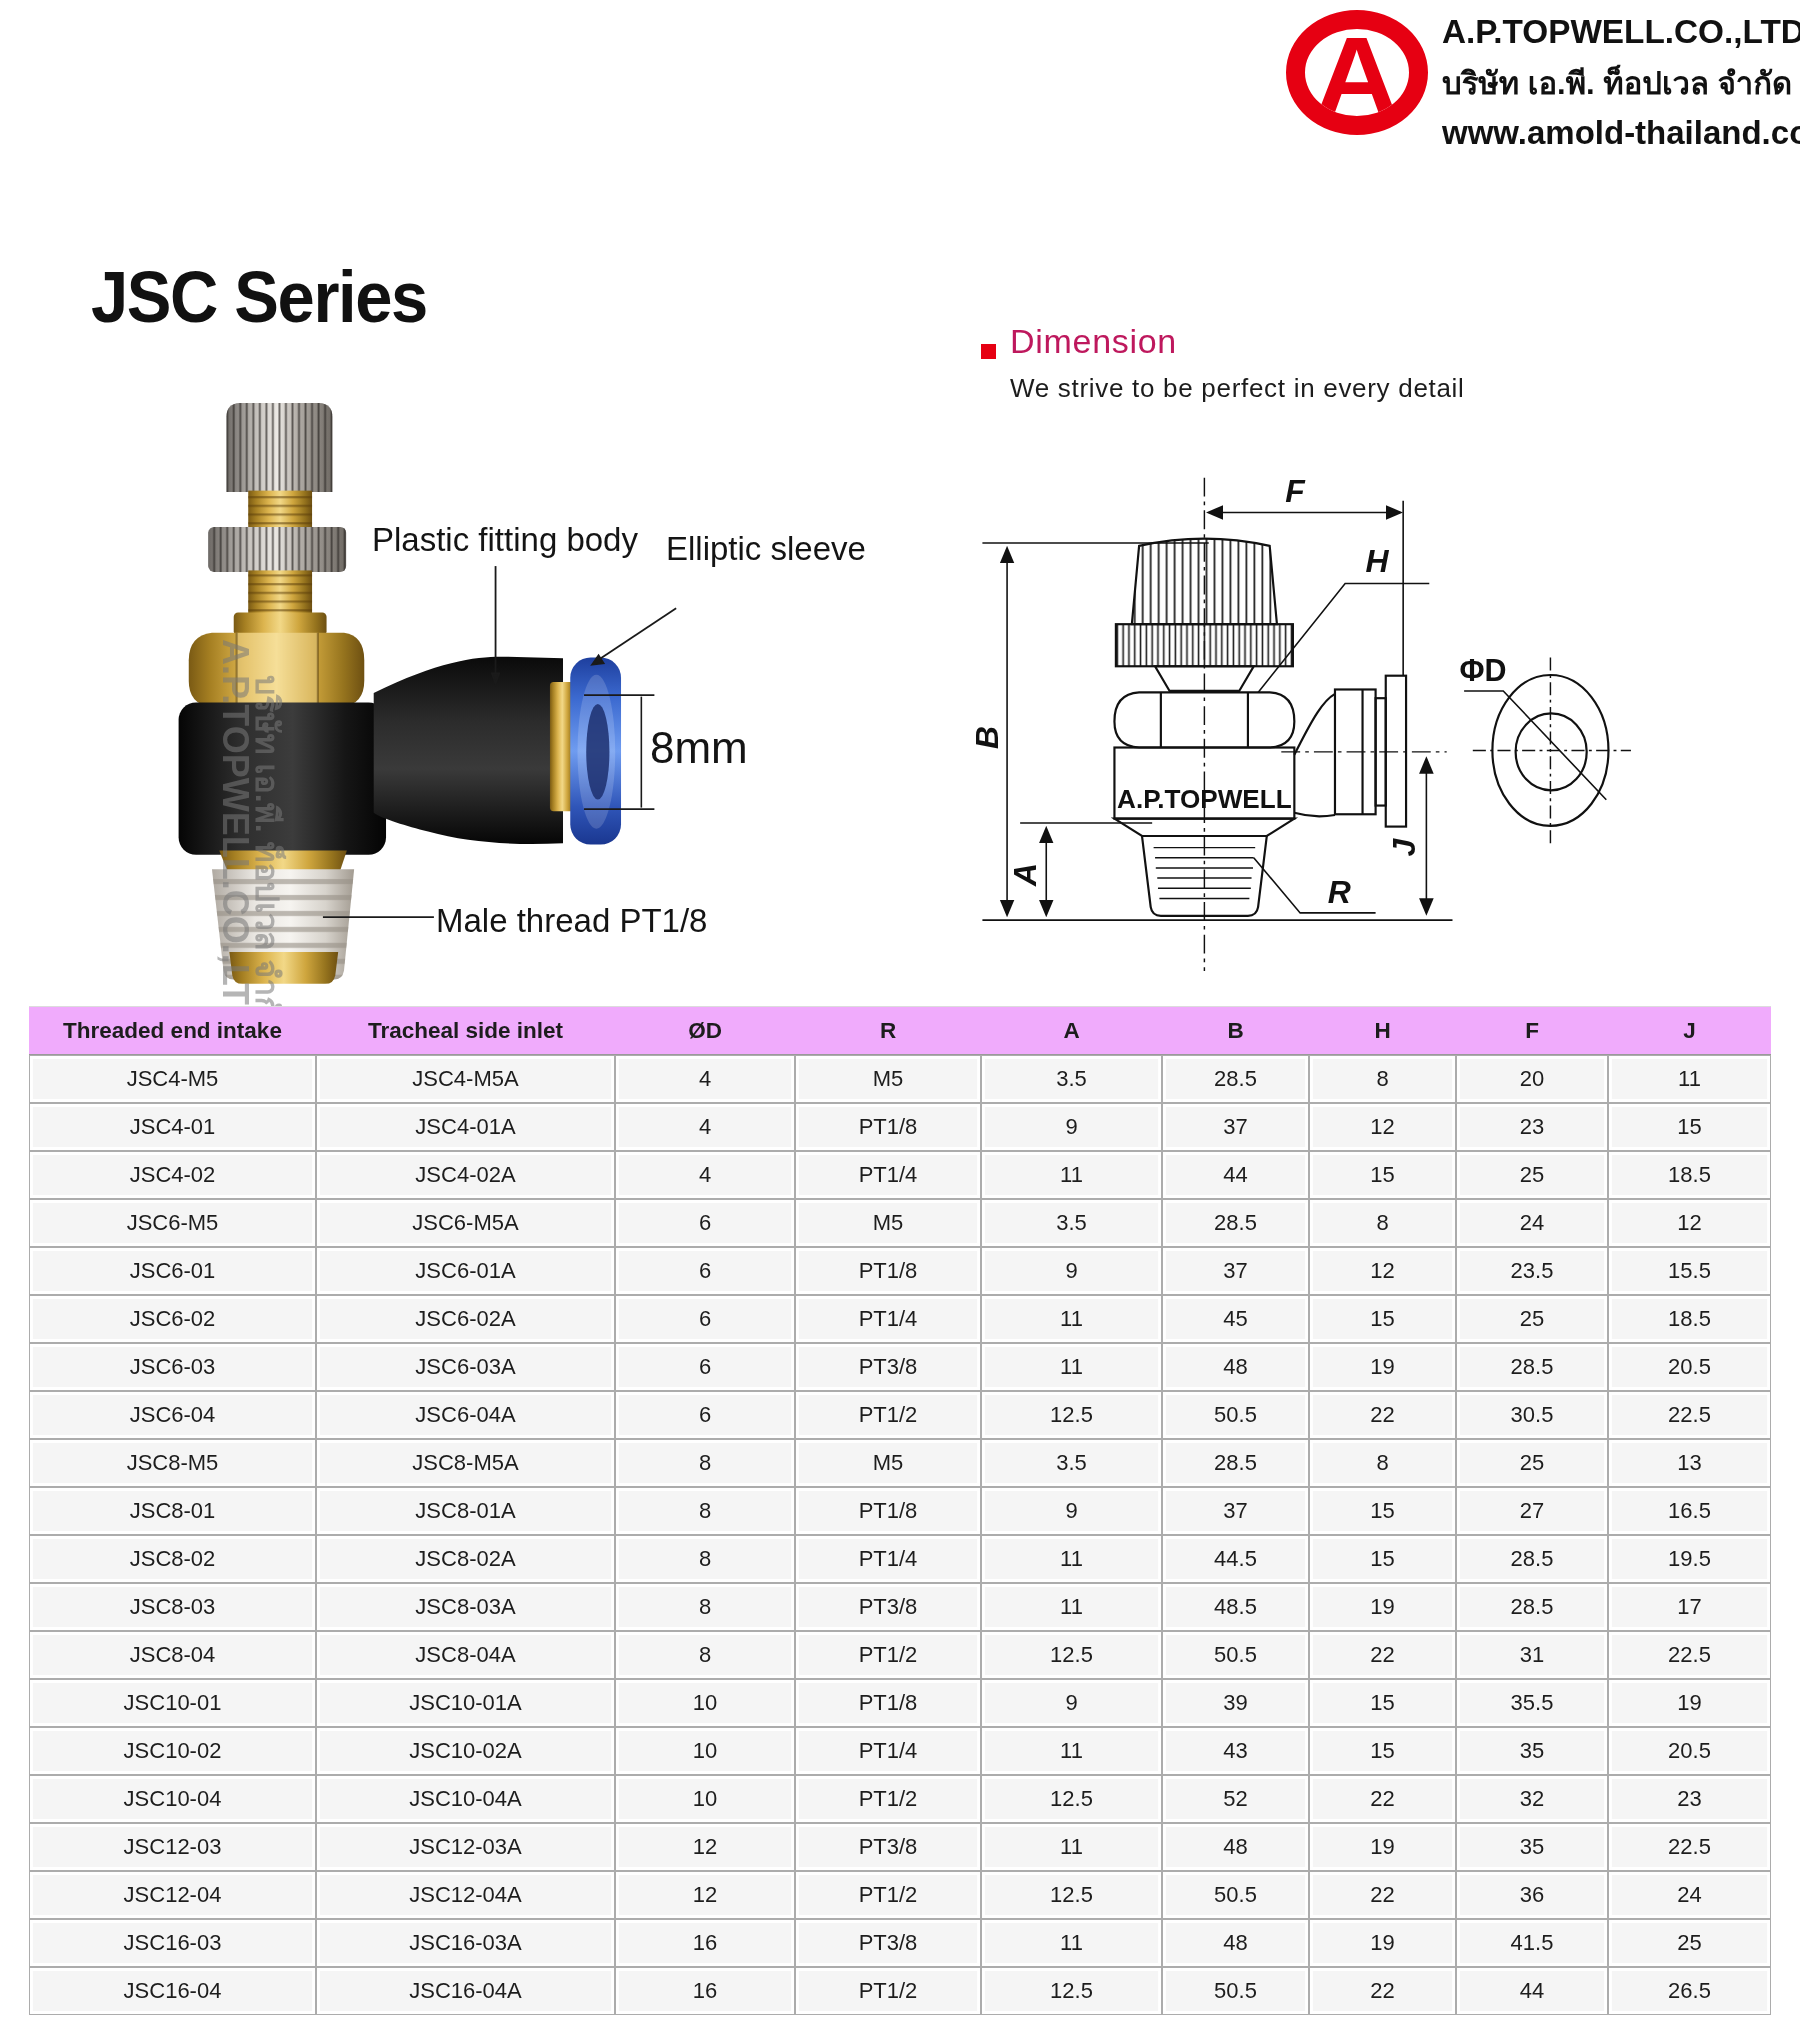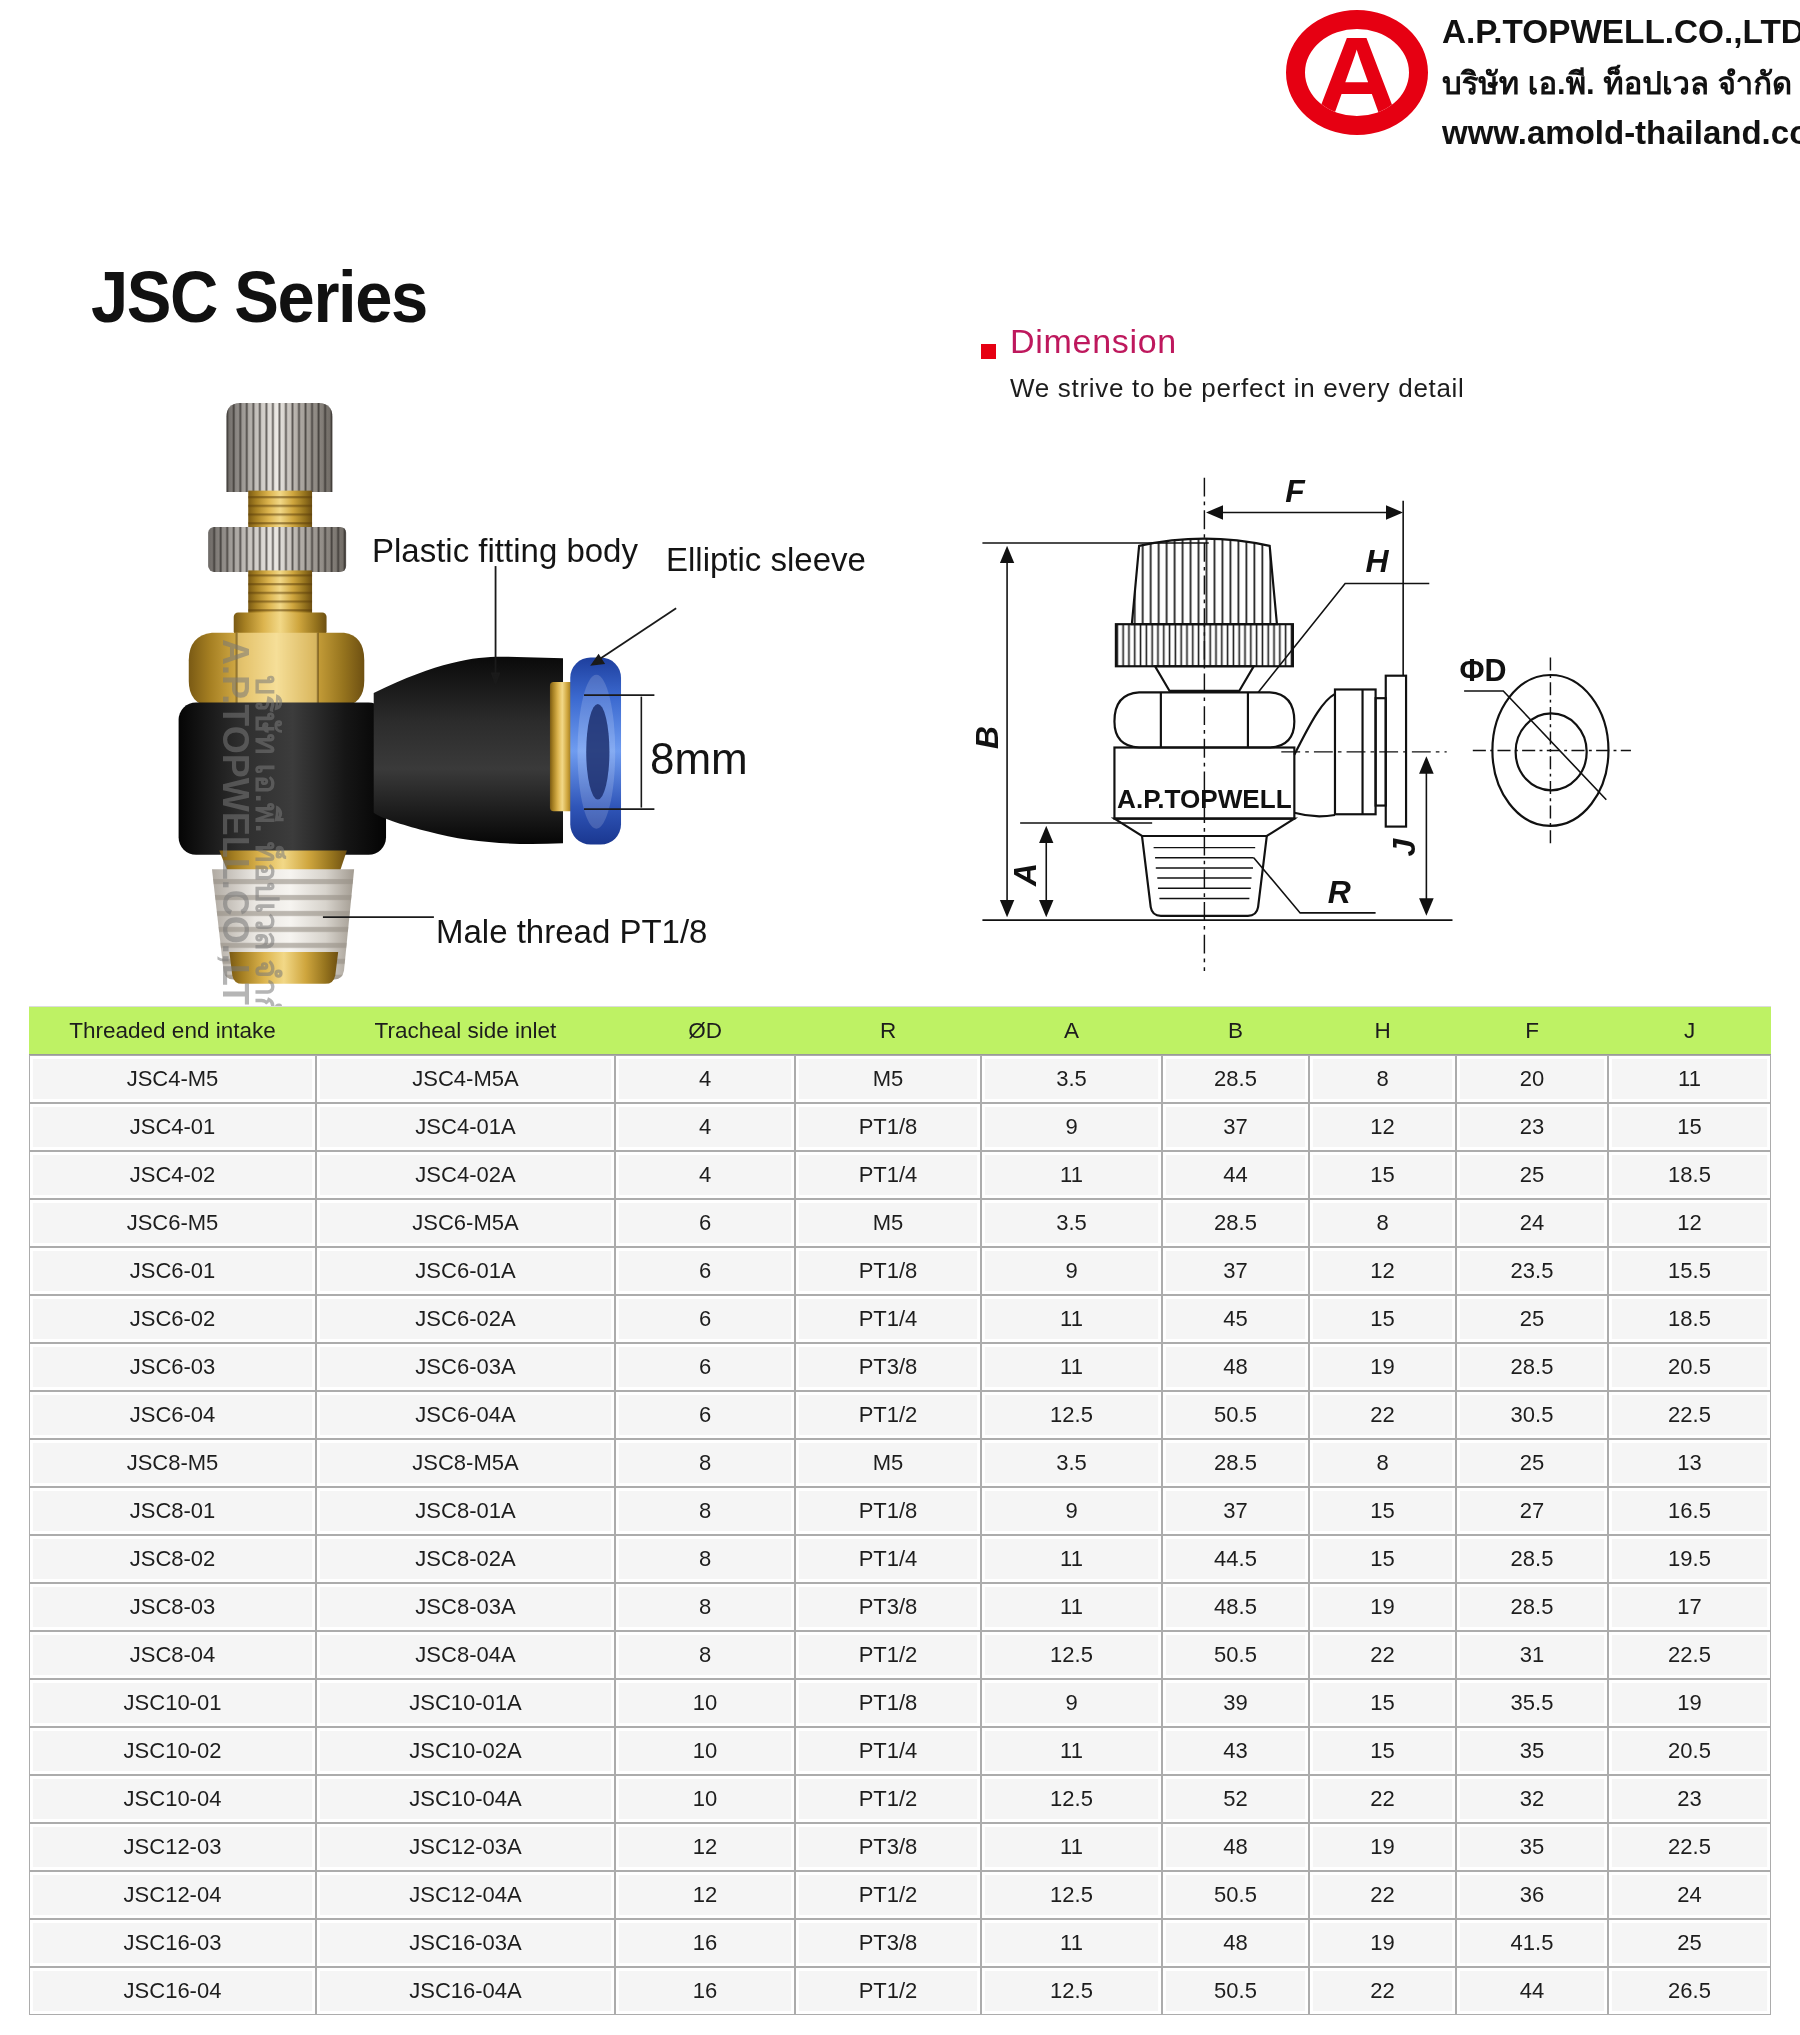--- a/index.html
+++ b/index.html
@@ -19,31 +19,31 @@
   .logo-line3{font-size:33px;font-weight:bold;margin-top:5.8px;white-space:nowrap;}
 
   
   .page-title{left:91px;top:256px;font-size:72px;font-weight:bold;letter-spacing:-1.5px;
     transform:scaleX(.93);transform-origin:left;white-space:nowrap;}
   .dim-bullet{left:981px;top:344px;width:14.5px;height:14.5px;background:#e60012;}
   .dim-head{left:1010px;top:322px;font-size:34px;letter-spacing:0.7px;color:#be185d;}
   .dim-sub{left:1010px;top:373px;font-size:26px;letter-spacing:0.7px;color:#1c1c1c;}
 
   
-  .photo-label{font-size:33px;color:#141414;white-space:nowrap;margin-top:11px;}
+  .photo-label{font-size:33px;color:#141414;white-space:nowrap;}
   .wm{color:rgba(120,120,120,.55);font-weight:bold;white-space:nowrap;
       transform:rotate(90deg);transform-origin:left top;}
   .wm-en{left:256px;top:639px;font-size:36px;}
   .wm-th{left:293px;top:675px;font-size:32px;}
 
   
   .spec-wrap{left:29px;top:1006px;width:1742px;}
   table.spec{width:1742px;border-collapse:separate;border-spacing:0;table-layout:fixed;
     font-size:22px;color:#1d1d1d;}
-  table.spec th{background:#bef264;height:45px;font-weight:normal;font-size:22.5px;
+  table.spec th{background:#f0abfc;height:45px;font-weight:bold;font-size:22.5px;
     border-top:1.5px solid #dcdcdc;border-bottom:0.7px solid #9a9a9a;text-align:center;}
   table.spec td{background:#f5f5f5;height:44px;border:0.7px solid #acacac;
     box-shadow:inset 0 0 0 2.9px #ffffff;text-align:center;}
 
   svg text{font-family:"Liberation Sans",sans-serif;}
 </style>
 </head>
 <body>
 
 <div class="abs logo-mark">

